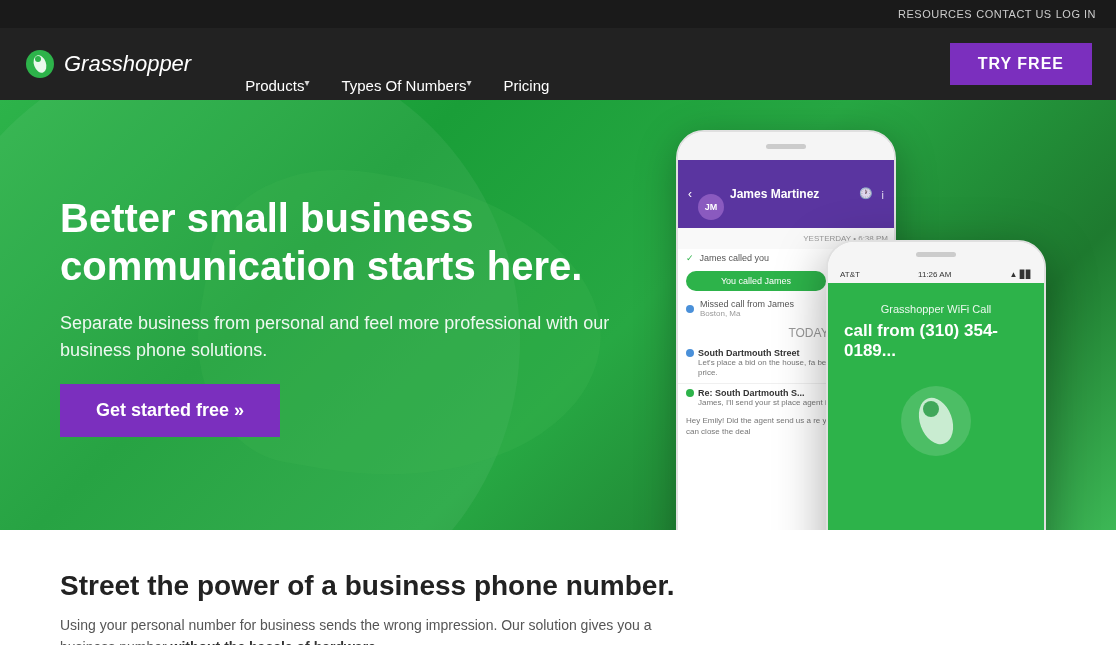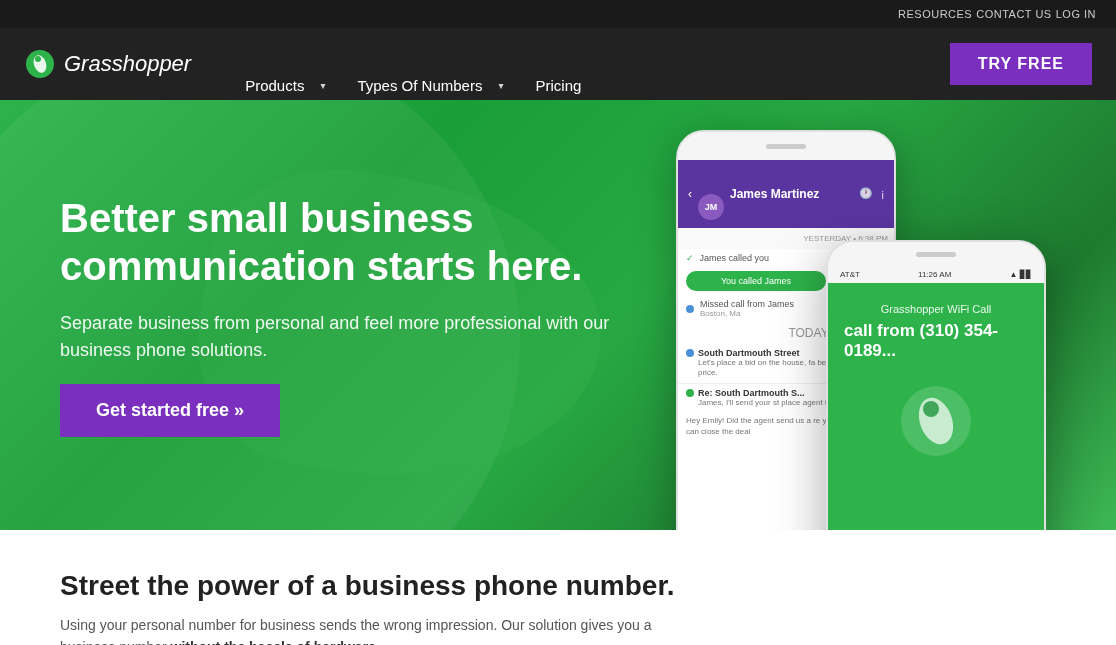--- a/index.html
+++ b/index.html
@@ -53,22 +53,21 @@
       align-items: center;
       gap: 4px;
       flex: 1;
     }
     .nav-link {
       color: #fff;
       font-size: 15px;
       text-decoration: none;
       padding: 8px 14px;
       display: flex;
-      align-items: center;
-      gap: 16px;
+      gap: 0;
       white-space: nowrap;
       margin-top: 42px;
     }
     .nav-link .chevron {
       font-size: 10px;
       opacity: 0.8;
     }
     .nav-spacer { flex: 1; }
     .try-free-btn {
       background: #7b2fbe;

